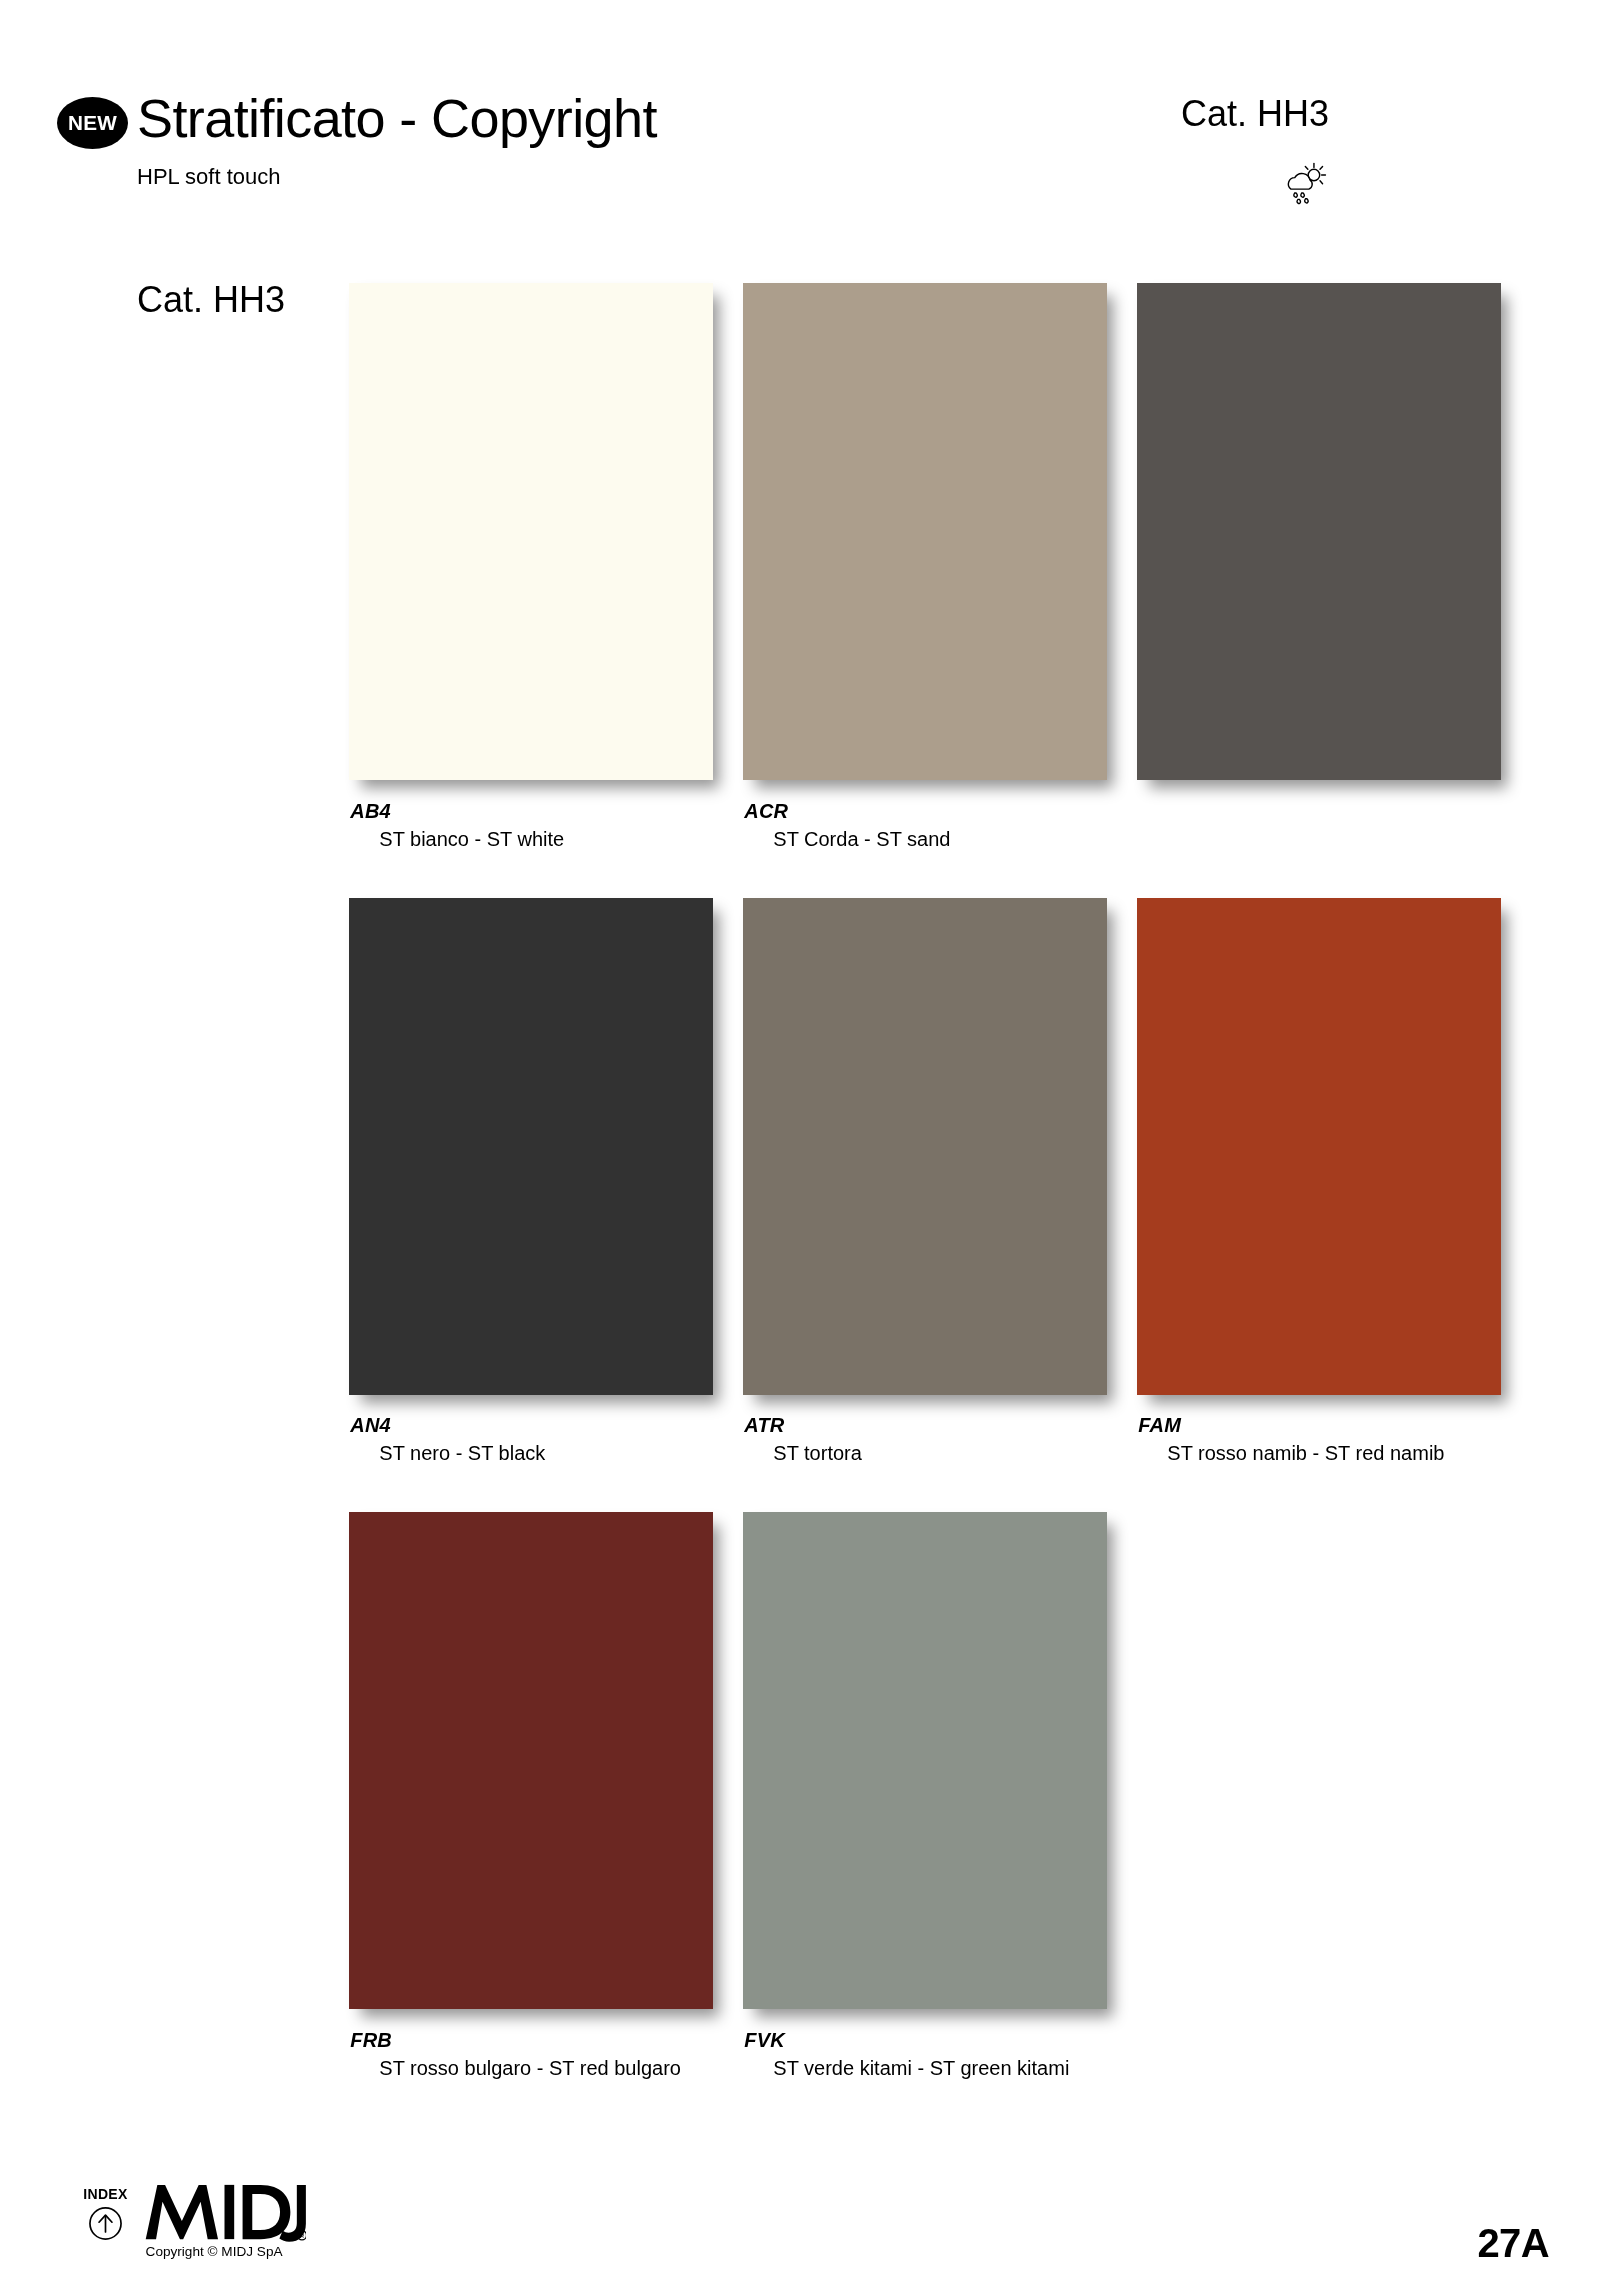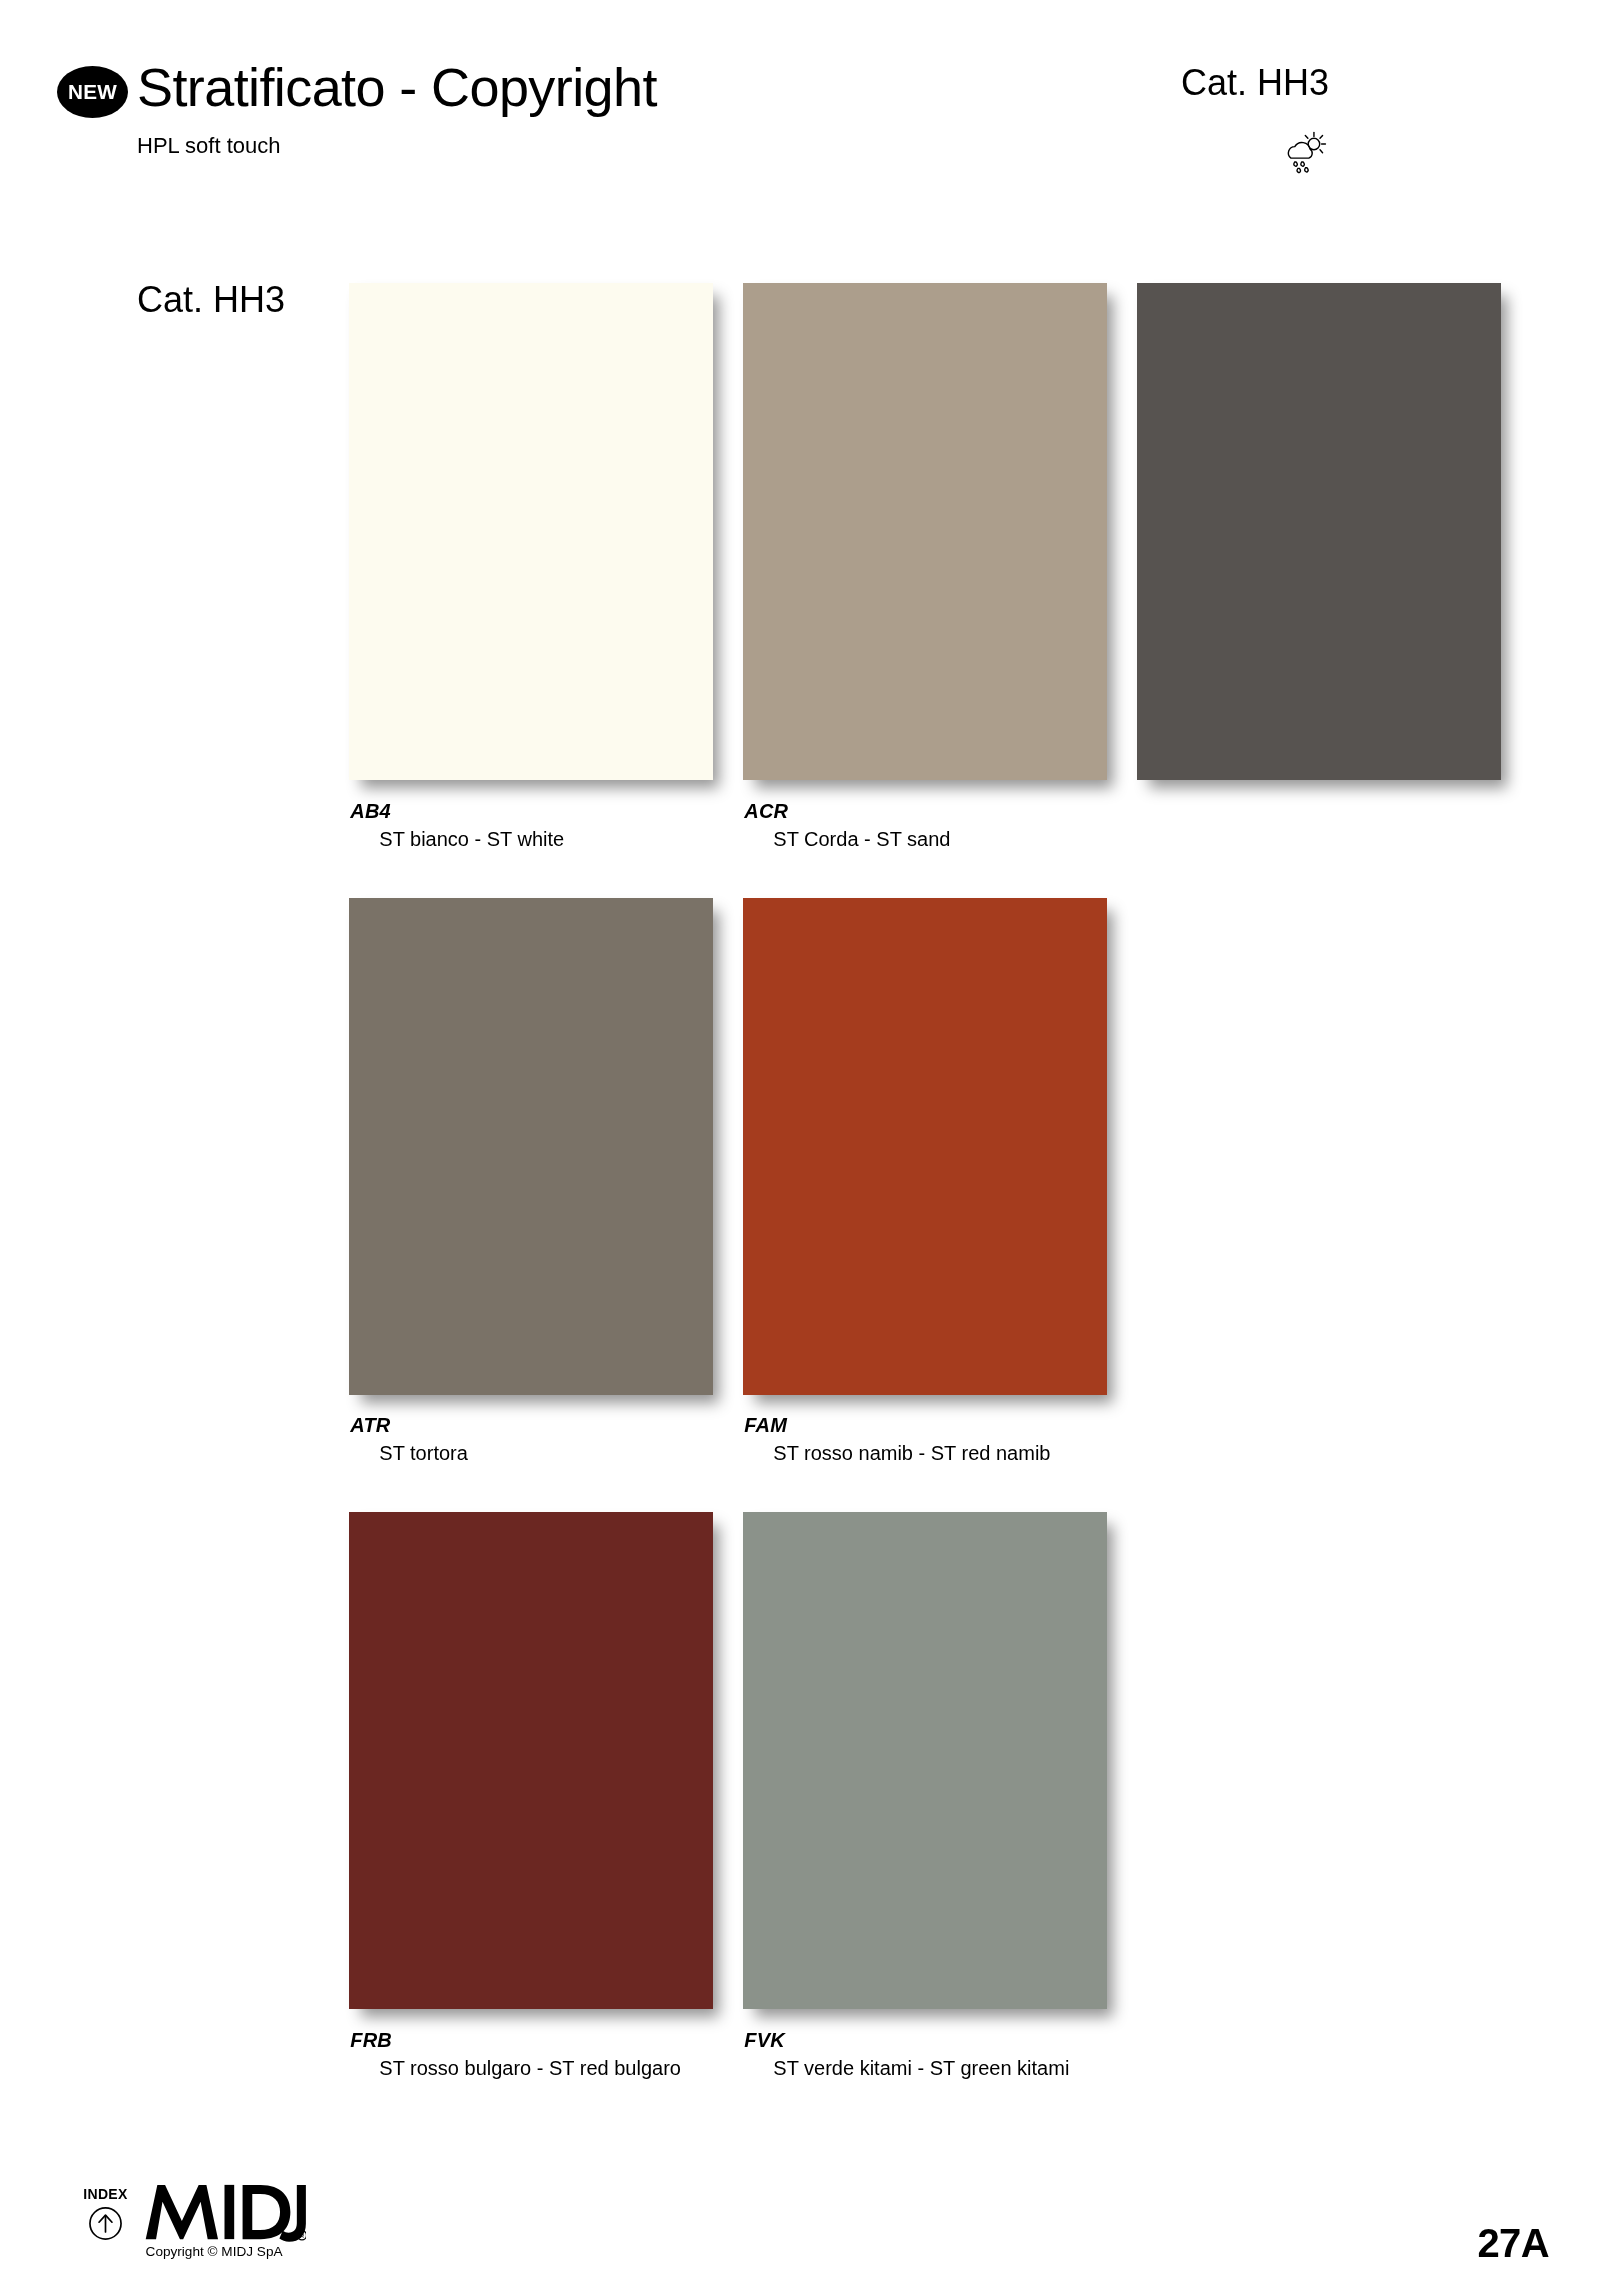--- a/index.html
+++ b/index.html
@@ -12,21 +12,21 @@
     height: 2295px;
     position: relative;
     font-family: "Liberation Sans", sans-serif;
     color: #000000;
     overflow: hidden;
   }
 
   
   .header {
     position: absolute;
-    top: 22px;
+    top: 53px;
     left: 0;
     width: 1390px;
     height: 155px;
   }
   .new-badge {
     position: absolute;
     left: 57px;
     top: 44px;
     width: 71px;
     height: 52px;
@@ -233,20 +233,31 @@
         <div class="chip" style="background: rgb(87, 83, 80);">
             <div class="chip-inner"></div>
           </div>
       </div>
     </div>
   </div>
 
   <div class="row">
     <div class="cell">
       <div class="chip-wrap">
+        <div class="chip" style="background: rgb(50, 50, 50);">
+            <div class="chip-inner"></div>
+          </div>
+      </div>
+      <div class="labels">
+        <div class="code">AN4</div>
+        <div class="desc">ST nero - ST black</div>
+      </div>
+    </div>
+    <div class="cell">
+      <div class="chip-wrap">
         <div class="chip" style="background: rgb(122, 114, 103);">
             <div class="chip-inner"></div>
           </div>
       </div>
       <div class="labels">
         <div class="code">ATR</div>
         <div class="desc">ST tortora</div>
       </div>
     </div>
     <div class="cell">

